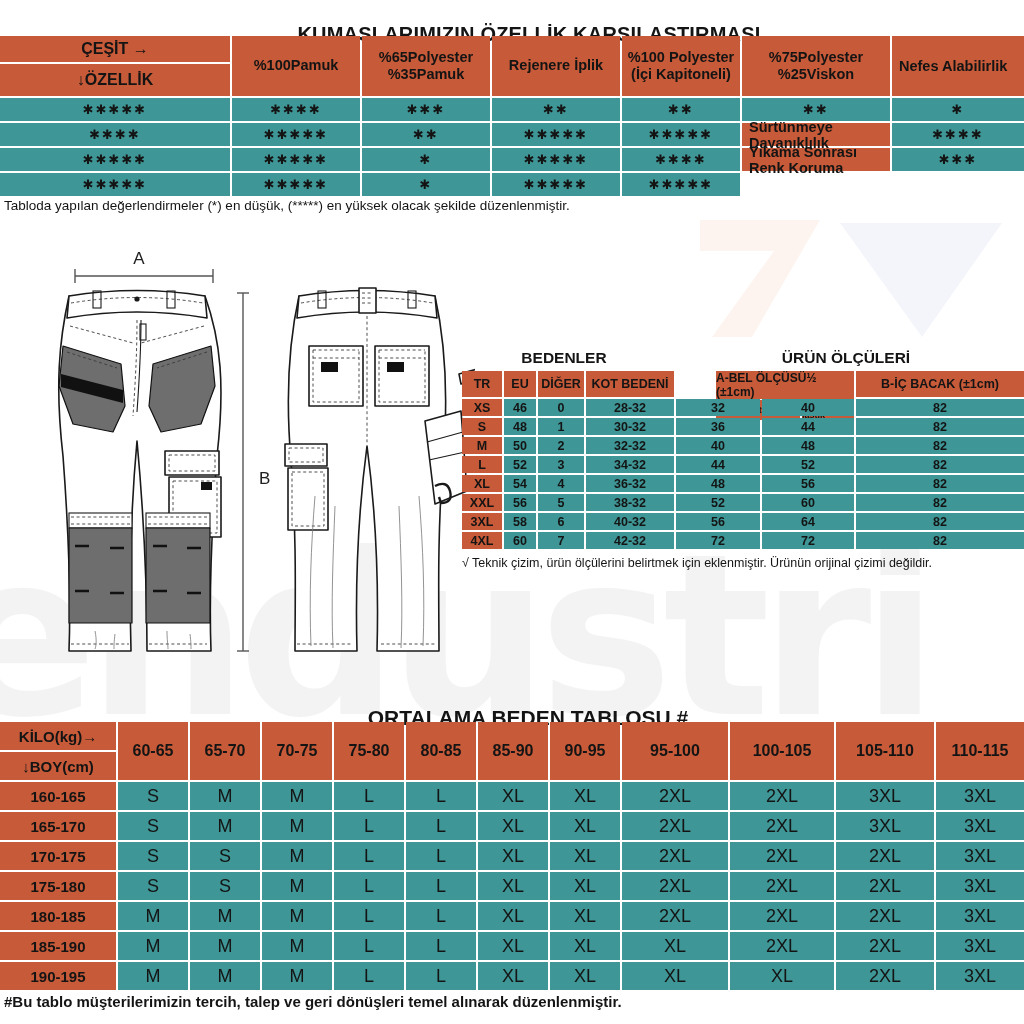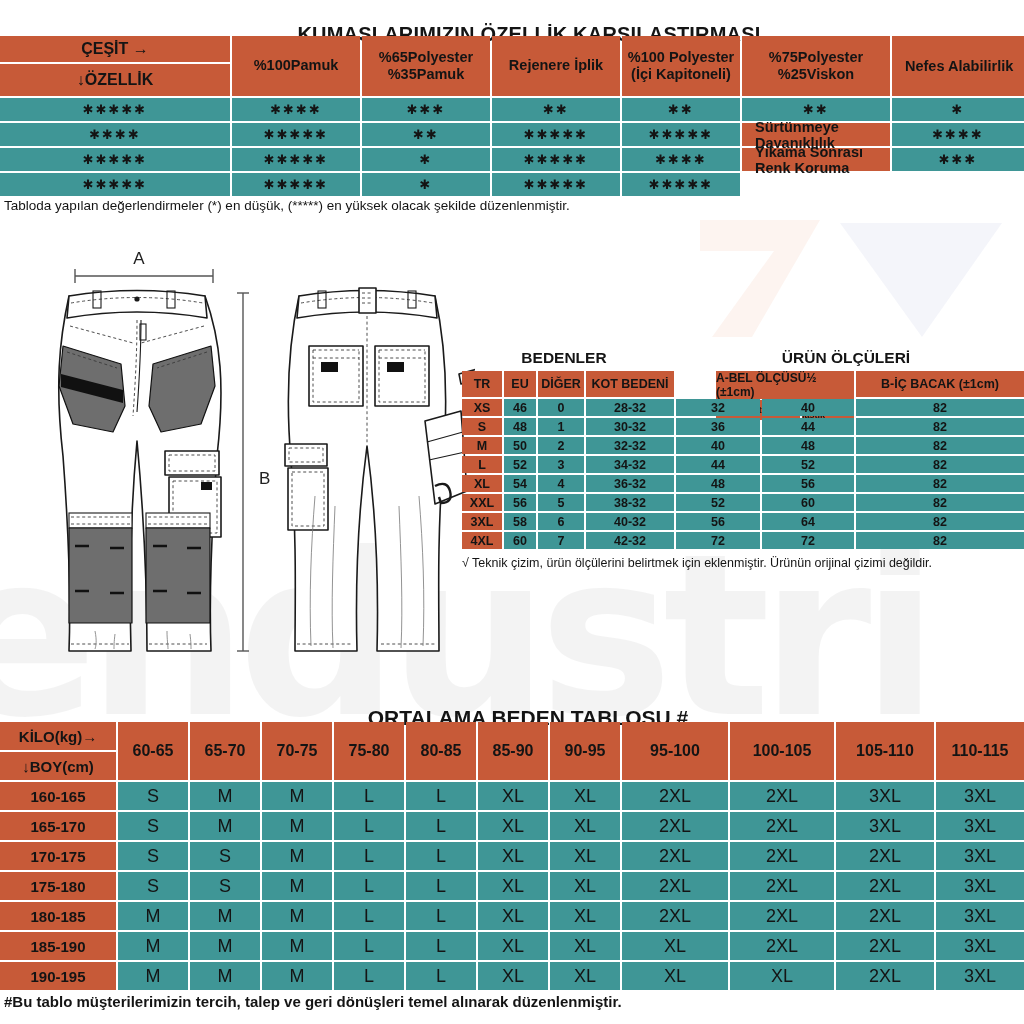--- a/index.html
+++ b/index.html
@@ -22,21 +22,21 @@
   .fabric-table{position:absolute;top:36px;left:0;width:1024px;display:grid;
     grid-template-columns:230px 128px 128px 128px 118px 148px 1fr;
     grid-template-rows:60px 23px 23px 23px 23px;gap:2px;z-index:1;}
   .ft-corner{display:flex;flex-direction:column;gap:2px;background:transparent;}
   .ft-corner-top{flex:0 0 26px;display:flex;align-items:center;justify-content:center;
     font-weight:700;font-size:16px;}
   .ft-corner-bottom{flex:1;display:flex;align-items:center;justify-content:center;
     font-weight:700;font-size:16px;}
   .ft-colhead{display:flex;flex-direction:column;align-items:center;justify-content:center;
     font-weight:700;font-size:14.5px;line-height:1.2;text-align:center;}
-  .ft-label{display:flex;align-items:center;padding-left:13px;font-weight:700;font-size:14.5px;}
+  .ft-label{display:flex;align-items:center;padding-left:7px;font-weight:700;font-size:14.5px;}
   .ft-star{display:flex;align-items:center;justify-content:center;
     font-family:"DejaVu Sans",sans-serif;font-size:13px;font-weight:700;letter-spacing:2px;}
   .fabric-note{position:absolute;top:198px;left:4px;margin:0;font-size:13.5px;z-index:1;}
 
   
   .pants-svg{position:absolute;left:15px;top:246px;z-index:1;}
   .outline{fill:#fff;stroke:#1a1a1a;stroke-width:1.6;stroke-linejoin:round;}
   .thin{fill:none;stroke:#1a1a1a;stroke-width:1.1;}
   .stitch{fill:none;stroke:#3a3a3a;stroke-width:0.9;stroke-dasharray:3,2.6;}
   .pocket{fill:#6e6e6e;stroke:#111;stroke-width:1.2;stroke-linejoin:round;}

